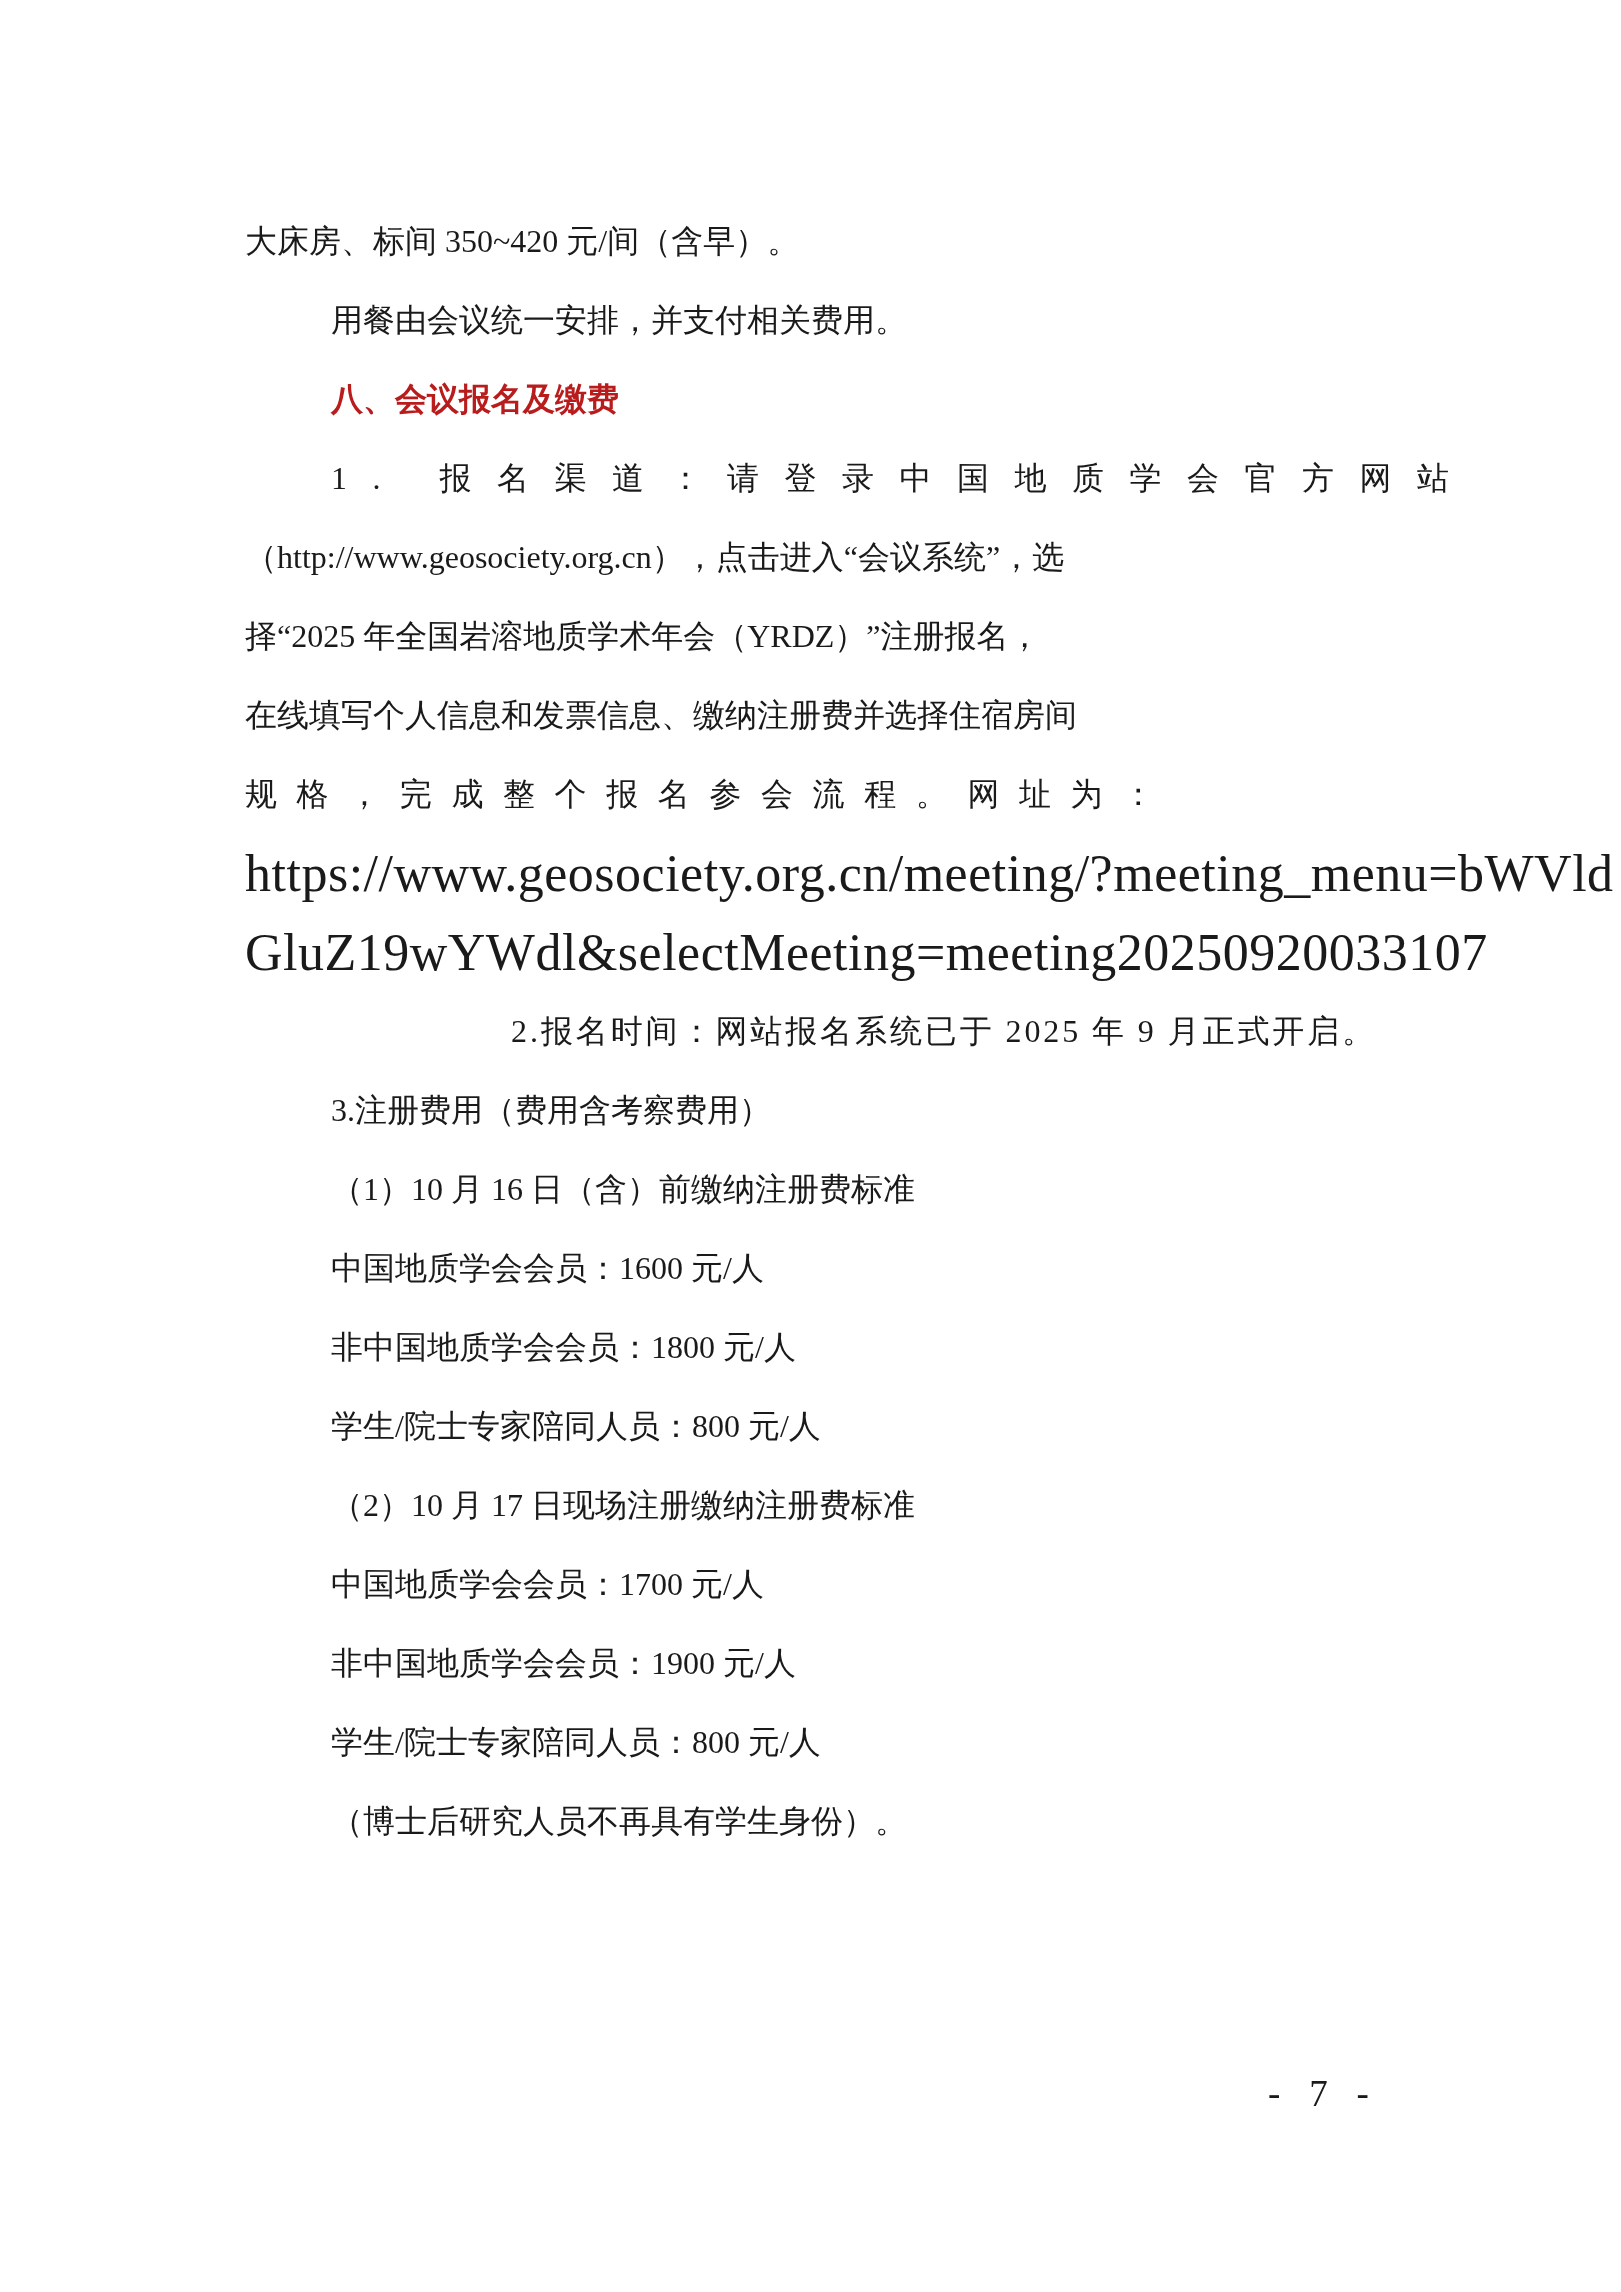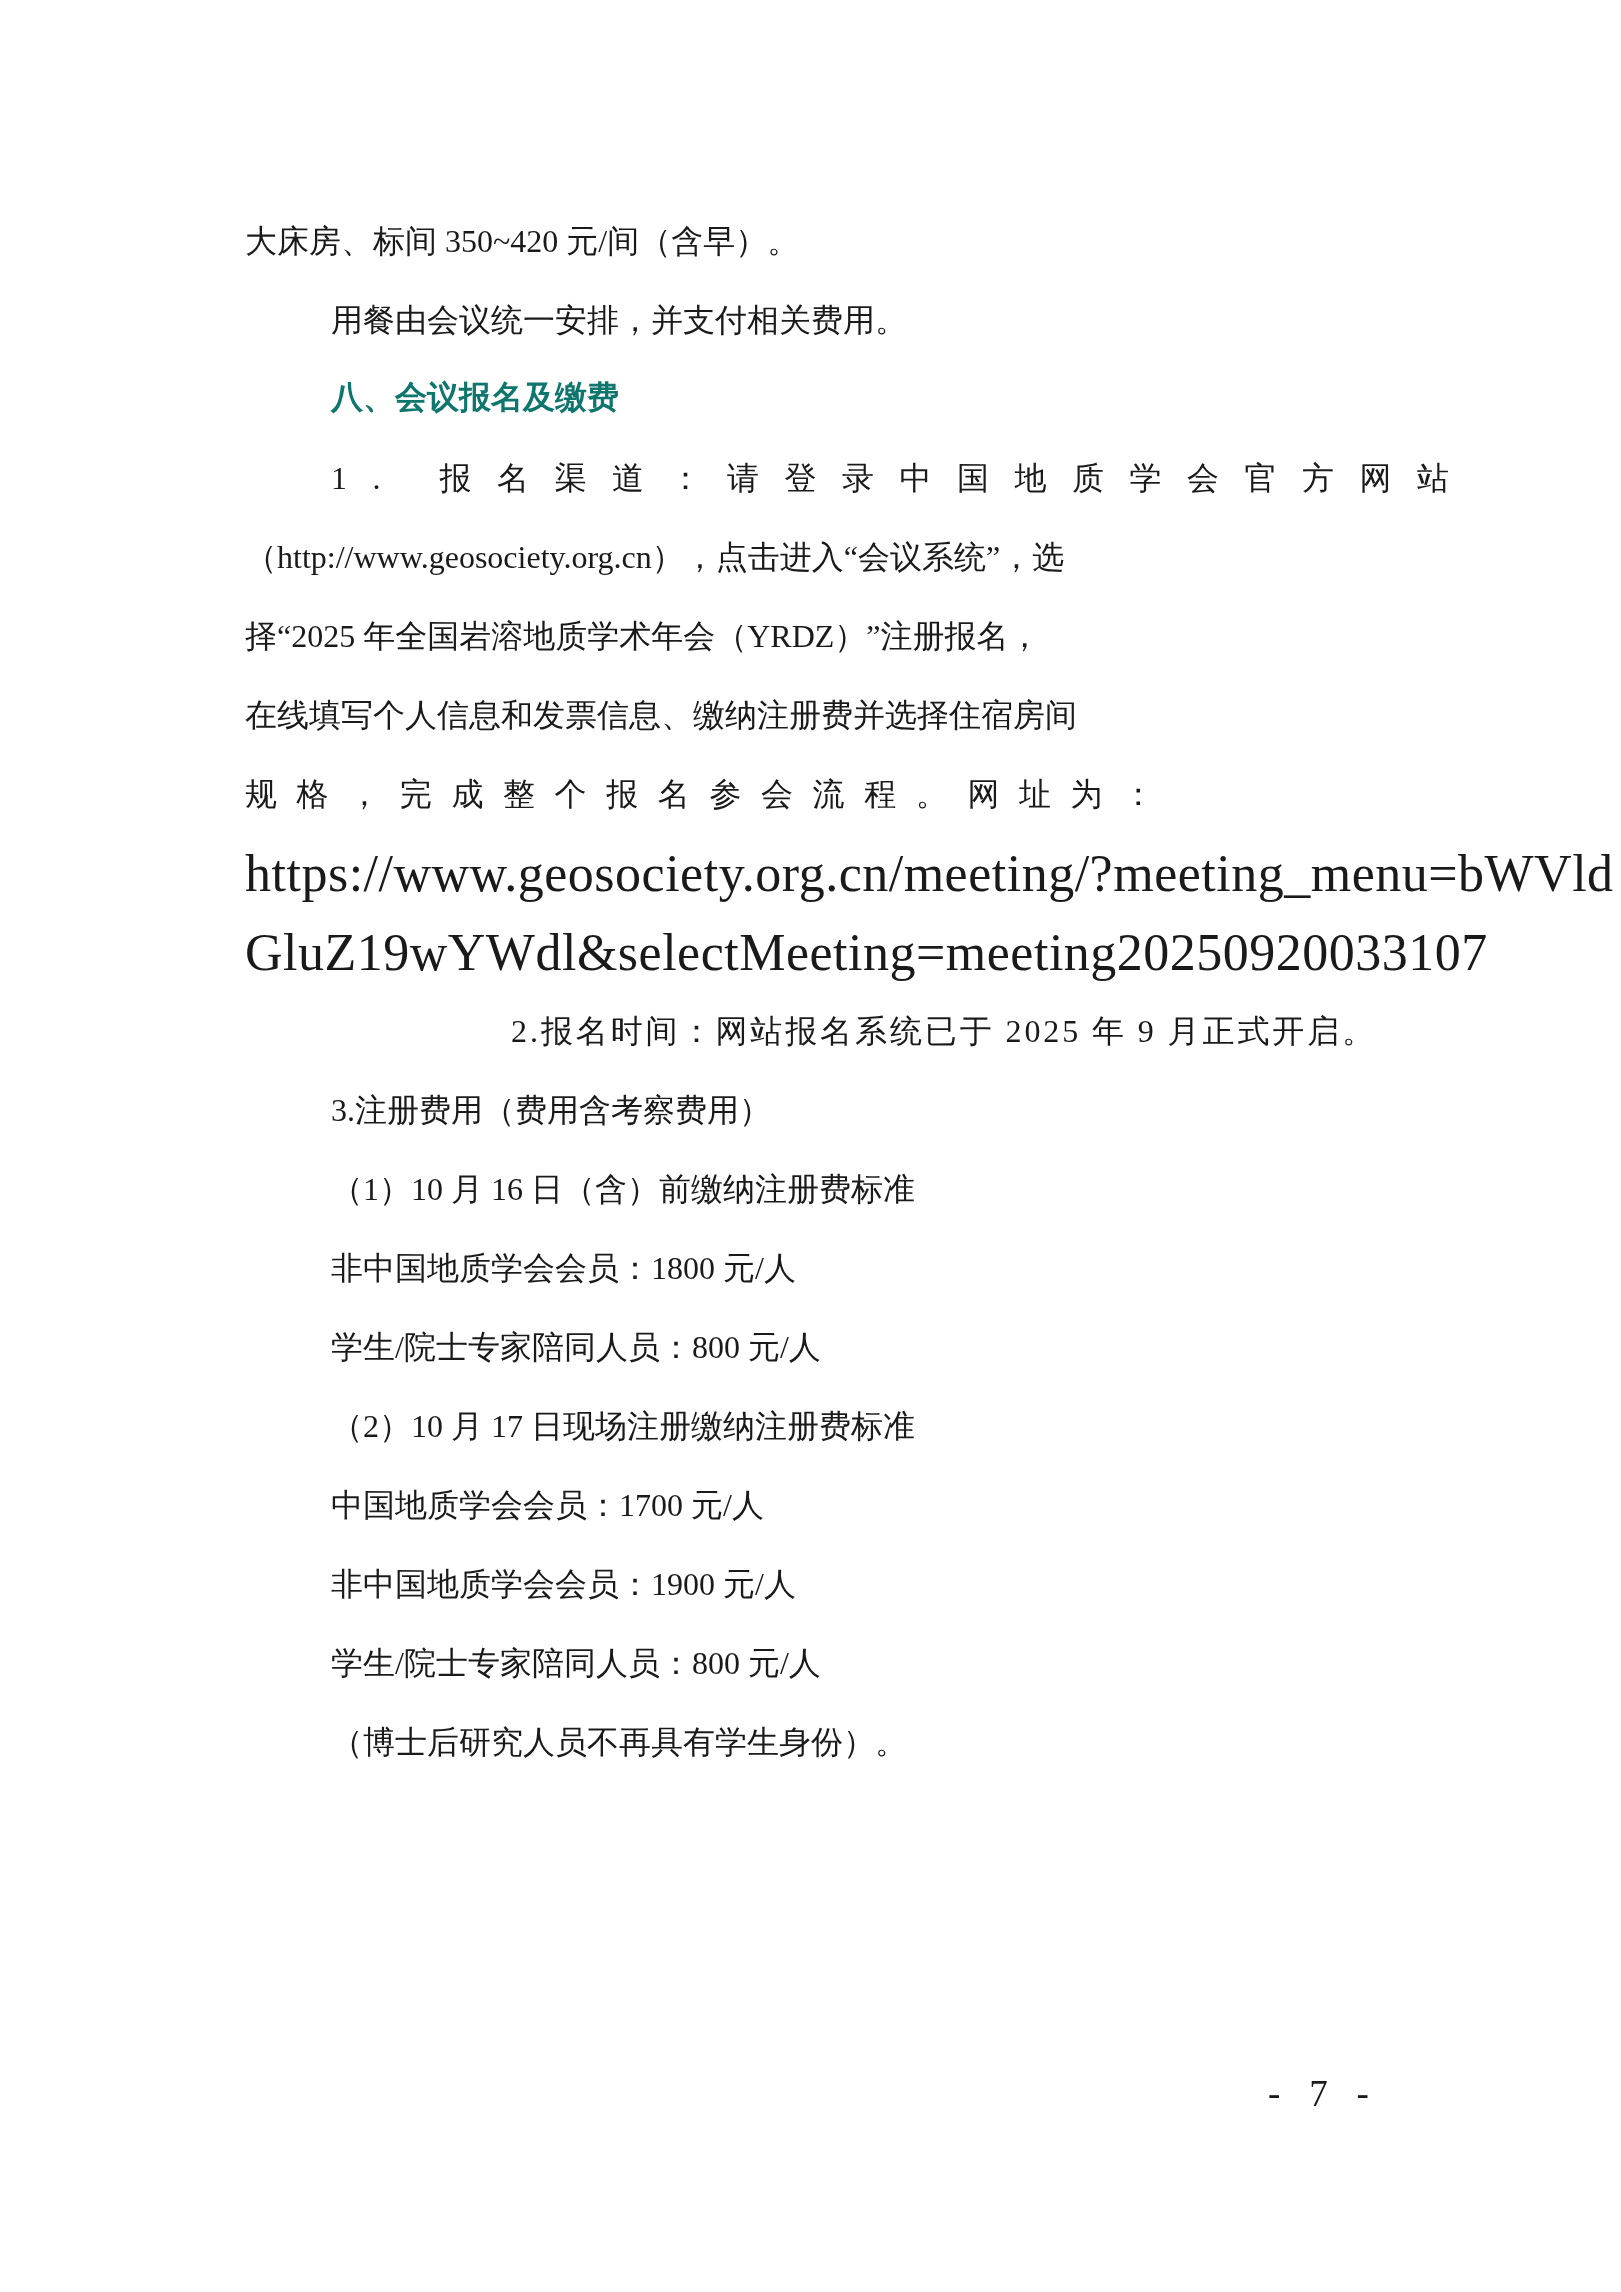--- a/index.html
+++ b/index.html
@@ -19,23 +19,23 @@
     width: 1132px;
   }
   .line {
     height: 79px;
     line-height: 79px;
     font-size: 32px;
     white-space: nowrap;
   }
   .indent { padding-left: 86px; }
   .heading {
-    font-family: Liberation Mono, monospace;
+    font-family: Liberation Serif, serif;
     font-weight: 700;
-    color: #0f766e;
+    color: #b91c1c;
   }
   .spread-lg { letter-spacing: 25.5px; }
   .spread-md { letter-spacing: 19.6px; }
   .spread-sm { letter-spacing: 2.9px; text-align: right; }
   .url { font-size: 52px; letter-spacing: 0.5px; }
   .footer {
     position: absolute;
     top: 2074px;
     left: 1268px;
     font-size: 37px;
@@ -55,20 +55,21 @@
   <div class="line indent spread-lg">1. 报名渠道：请登录中国地质学会官方网站</div>
   <div class="line">（http://www.geosociety.org.cn），点击进入“会议系统”，选</div>
   <div class="line">择“2025 年全国岩溶地质学术年会（YRDZ）”注册报名，</div>
   <div class="line">在线填写个人信息和发票信息、缴纳注册费并选择住宿房间</div>
   <div class="line spread-md">规格，完成整个报名参会流程。网址为：</div>
   <div class="line url">https://www.geosociety.org.cn/meeting/?meeting_menu=bWVld</div>
   <div class="line url">GluZ19wYWdl&amp;selectMeeting=meeting20250920033107</div>
   <div class="line indent spread-sm">2.报名时间：网站报名系统已于 2025 年 9 月正式开启。</div>
   <div class="line indent">3.注册费用（费用含考察费用）</div>
   <div class="line indent">（1）10 月 16 日（含）前缴纳注册费标准</div>
+  <div class="line indent">中国地质学会会员：1600 元/人</div>
   <div class="line indent">非中国地质学会会员：1800 元/人</div>
   <div class="line indent">学生/院士专家陪同人员：800 元/人</div>
   <div class="line indent">（2）10 月 17 日现场注册缴纳注册费标准</div>
   <div class="line indent">中国地质学会会员：1700 元/人</div>
   <div class="line indent">非中国地质学会会员：1900 元/人</div>
   <div class="line indent">学生/院士专家陪同人员：800 元/人</div>
   <div class="line indent">（博士后研究人员不再具有学生身份）。</div>
 </div>
 
 <div class="footer">- 7 -</div>

